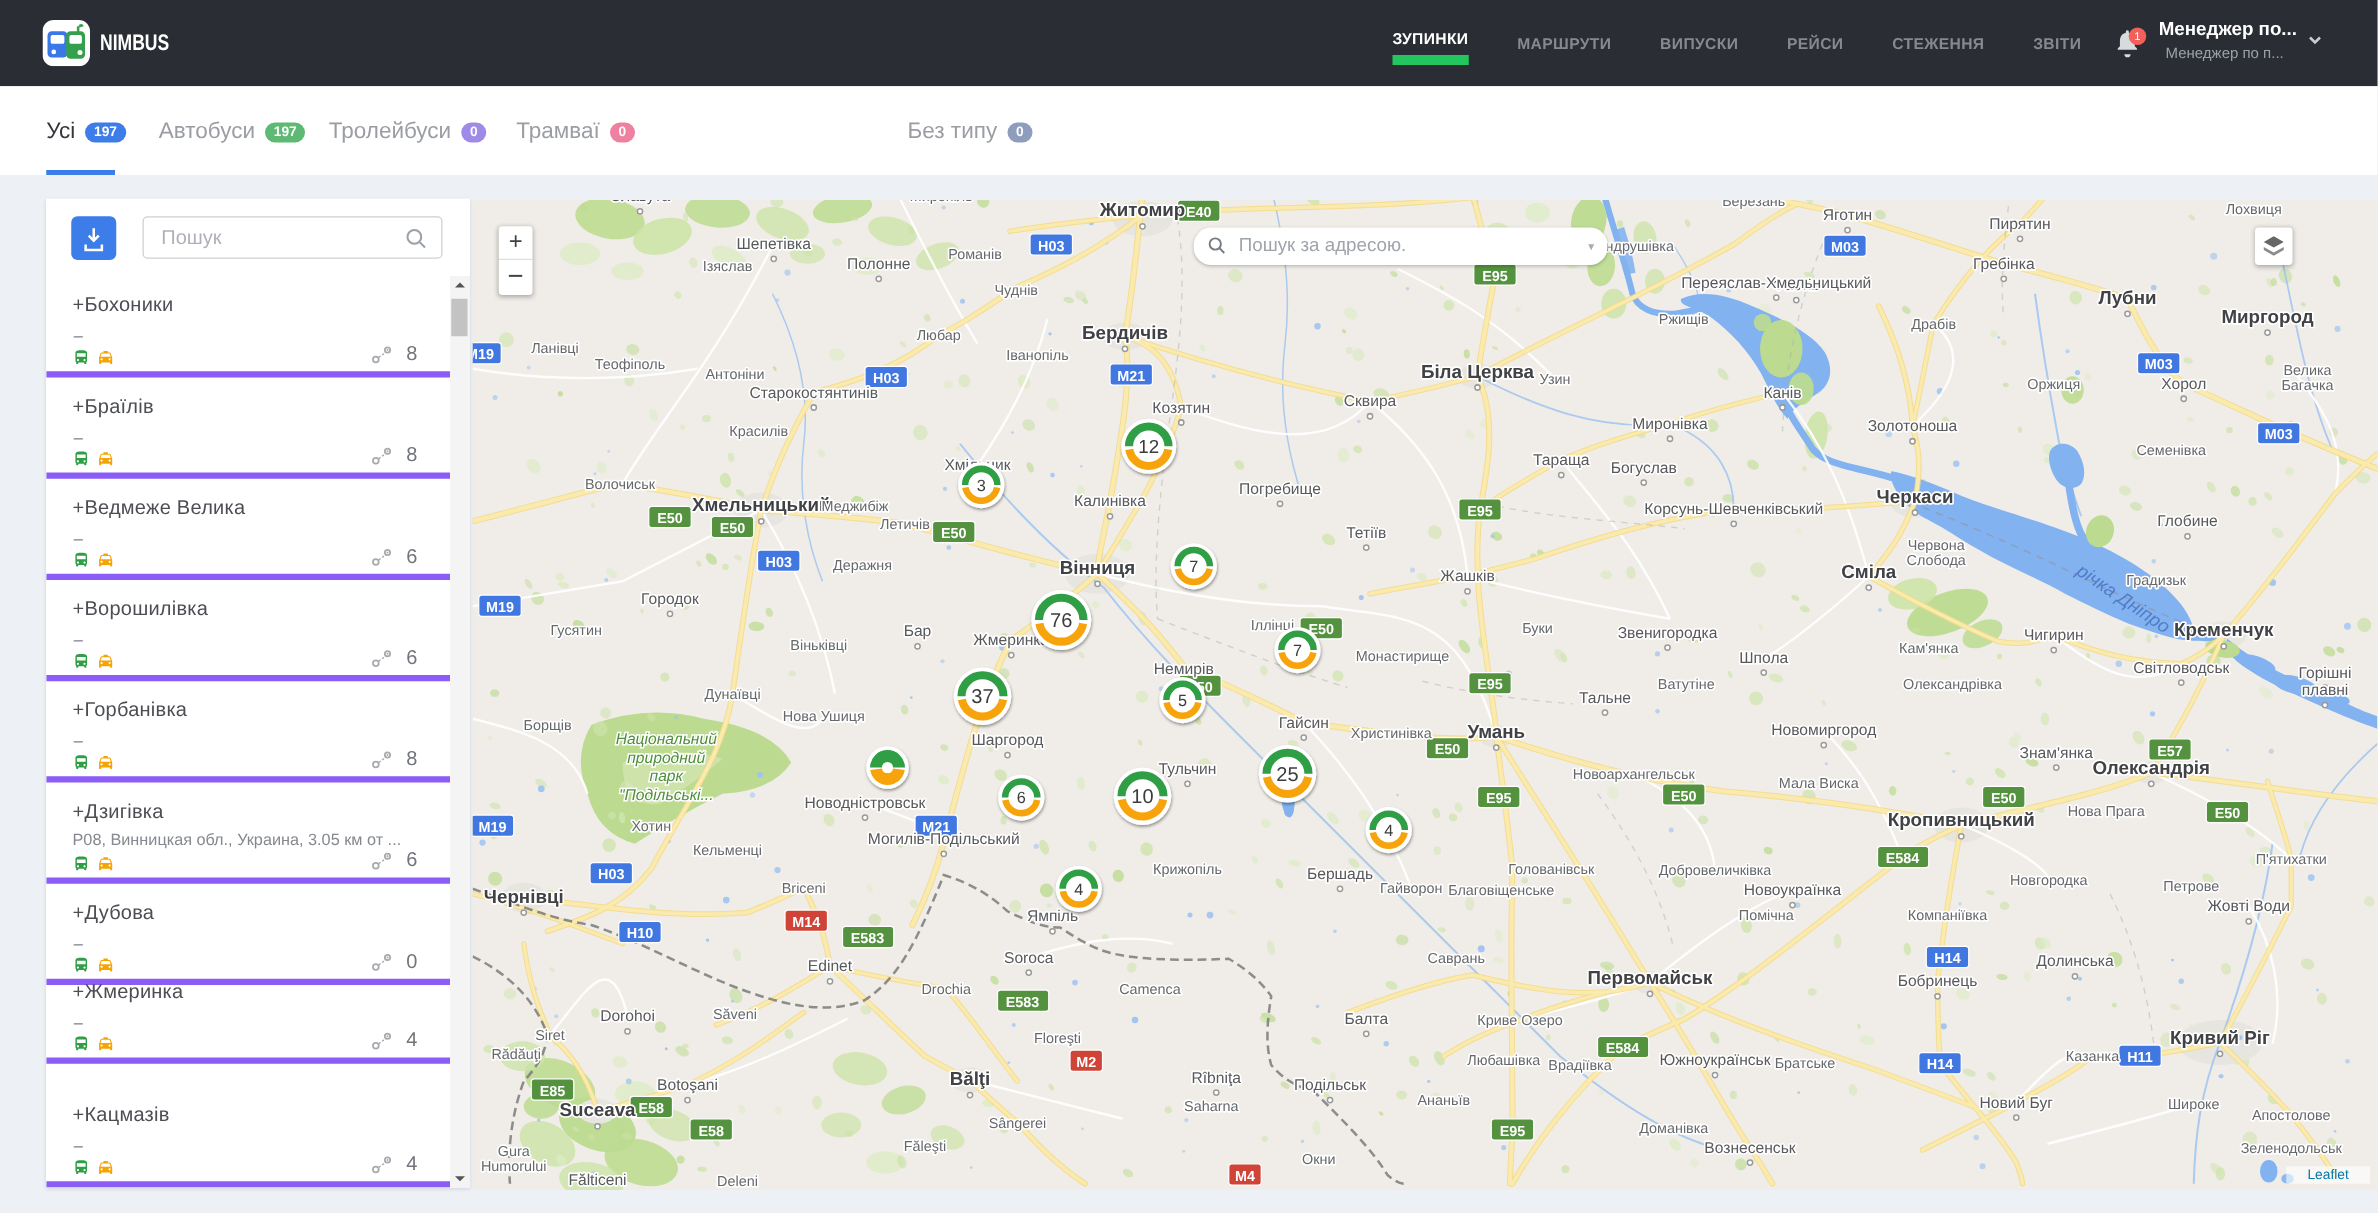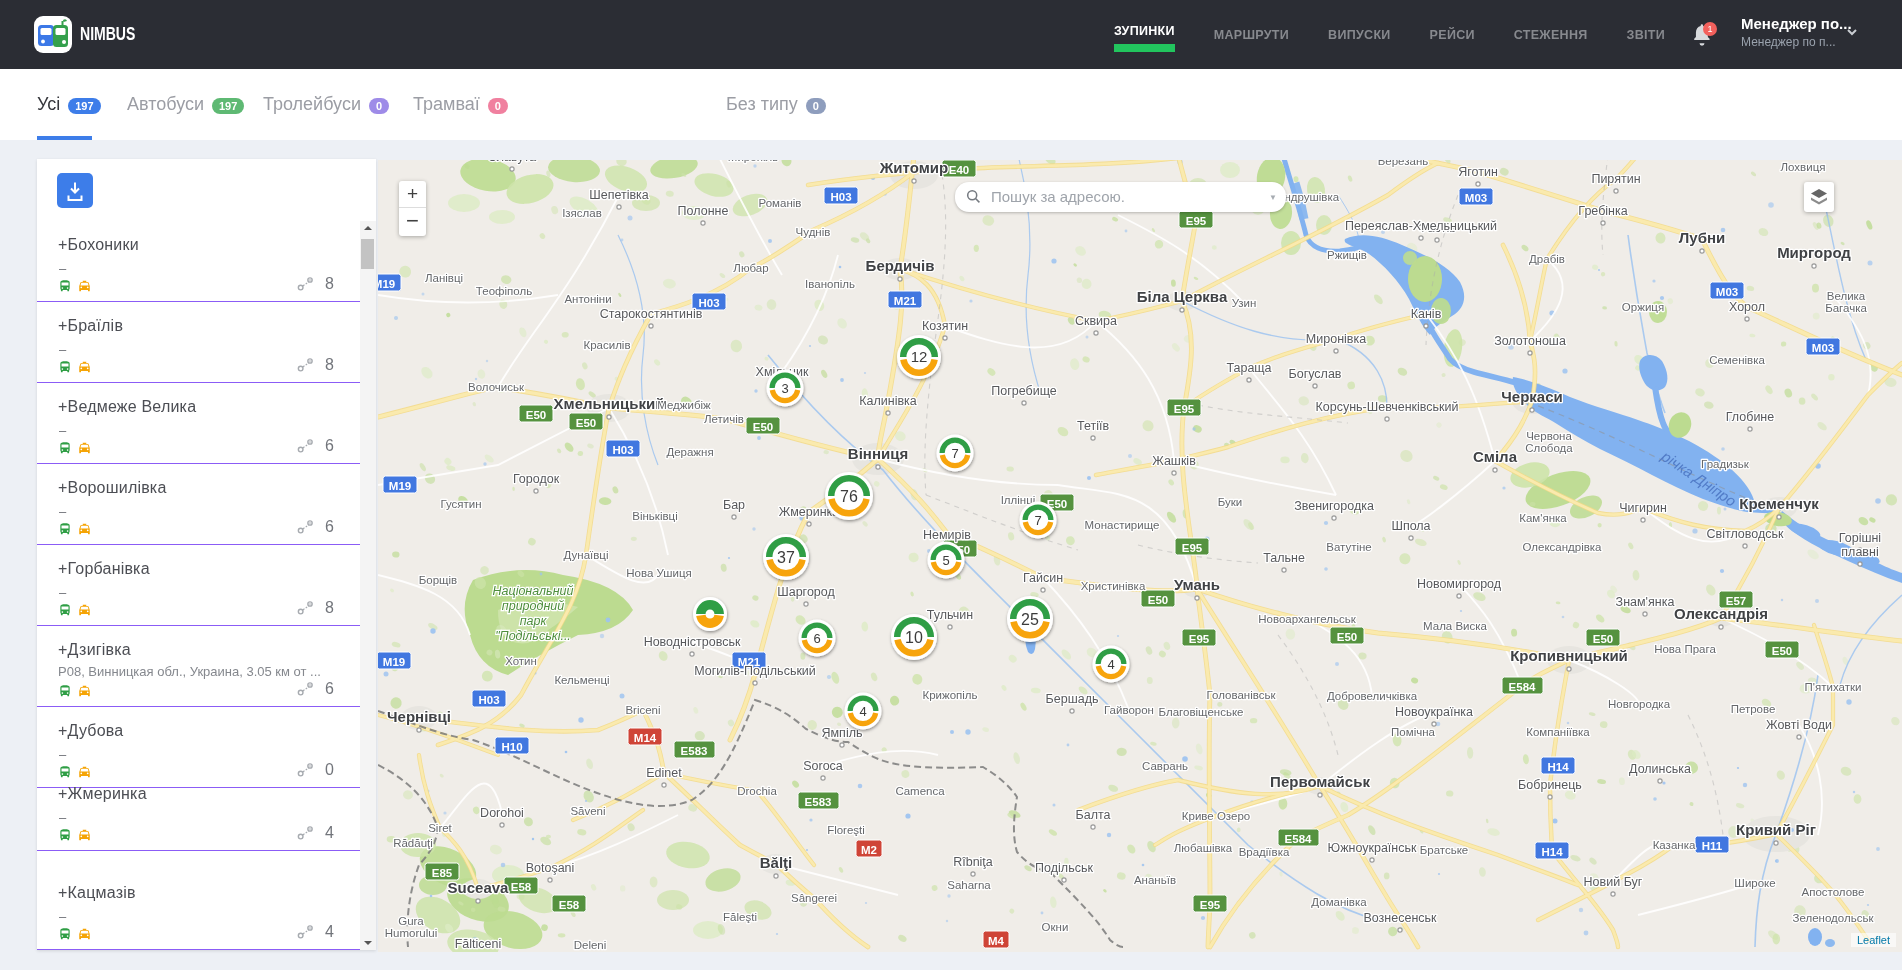--- a/index.html
+++ b/index.html
@@ -3,58 +3,58 @@
 *{margin:0;padding:0;box-sizing:border-box}
 html,body{width:1902px;height:970px;overflow:hidden;background:#edf0f5;font-family:"Liberation Sans",sans-serif}
 .hdr{position:absolute;left:0;top:0;width:1902px;height:69px;background:#2b2d34}
 .logo{position:absolute;left:34px;top:16px;width:38px;height:37px}
 .brand{position:absolute;left:80px;top:24px;color:#fff;font-size:18px;font-weight:bold;letter-spacing:0;transform:scaleX(.78);transform-origin:0 0}
 .nav{position:absolute;top:0;height:69px;right:237px;display:flex;align-items:center}
 .nav span{display:inline-block;color:#87898e;font-size:12.5px;font-weight:bold;letter-spacing:.3px;margin-left:39px;position:relative;padding:6px 0}
 .nav span.act{color:#fff;border-bottom:8px solid #22c55e}
 .bell{position:absolute;right:187px;top:22px;width:26px;height:26px}
 .bbadge{position:absolute;right:185px;top:22px;min-width:14px;height:14px;border-radius:8px;background:#f2605c;color:#fff;font-size:9px;text-align:center;line-height:14px;padding:0 2px}
-.user{position:absolute;right:61px;top:15px;width:100px;text-align:left}
+.user{position:absolute;right:75px;top:15px;width:100px;text-align:right}
 .u1{color:#fff;font-size:15px;font-weight:bold;white-space:nowrap}
 .u2{color:#9aa2ad;font-size:12px;margin-top:3px;white-space:nowrap}
 .chev{position:absolute;right:44px;top:26px;width:12px;height:12px}
 .chev svg{display:block}
 .tabs{position:absolute;left:0;top:69px;width:1902px;height:71px;background:#fff}
 .tab{position:absolute;top:0;height:71px;font-size:18px;color:#9b9da4;display:flex;align-items:center}
 .tab .lbl{margin-right:8px}
 .tab.act{color:#36373c}
 .tab.act:after{content:"";position:absolute;left:0;bottom:0;width:55px;height:4px;background:#3d7de9}
 .badge{display:inline-block;height:16px;border-radius:9px;color:#fff;font-size:11px;font-weight:bold;line-height:16px;padding:0 7px;position:relative;top:1px}
 .b-blue{background:#3d7de9}.b-green{background:#5eb973}.b-purp{background:#9e8be8}.b-pink{background:#f0809f}.b-yel{background:#f5b435}.b-gray{background:#8e9dbd}
 .panel{position:absolute;left:37px;top:159px;width:339px;height:791px;background:#fff;box-shadow:0 1px 3px rgba(0,0,0,.12)}
 .ptool{position:absolute;left:0;top:0;width:339px;height:62px;background:#fff}
 .dlbtn{position:absolute;left:20px;top:14px;width:36px;height:35px;background:#3d7de9;border-radius:5px}
 .sinput{position:absolute;left:77px;top:14px;width:240px;height:34px;background:#fff;border:1px solid #ccd0d6;border-radius:4px}
 .sinput .ph{position:absolute;left:14px;top:8px;font-size:16px;color:#aeb2b8}
 .list{position:absolute;left:0;top:62px;width:323px;height:729px;background:#fff;overflow:hidden}
-.row{position:absolute;left:0;width:323px;height:81px;border-bottom:1px solid #8b5cf6}
+.row{position:absolute;left:0;width:323px;height:81px;border-bottom:5px solid #8b5cf6}
 .row .t{position:absolute;left:21px;top:15px;font-size:16px;color:#4c4e54;white-space:nowrap;letter-spacing:.2px}
 .row .d{position:absolute;left:22px;top:40px;font-size:13px;color:#6d7076}
 .row .addr{position:absolute;left:21px;top:38px;font-size:13px;color:#85888e;white-space:nowrap;width:301px;overflow:hidden}
 .row .ic{position:absolute;top:58px;left:21px}
 .row .cnt{position:absolute;top:54px;right:26px;font-size:16px;color:#72757b}
 .row .ri{position:absolute;top:55px;right:45px}
 .sbar{position:absolute;right:0;top:62px;width:16px;height:729px;background:#f4f4f4}
 .sb-up{position:absolute;top:0;left:0;width:16px;height:14px;background:#f4f4f4}
 .sb-dn{position:absolute;bottom:0;left:0;width:16px;height:14px;background:#f4f4f4}
 .sb-th{position:absolute;left:1px;top:18px;width:13px;height:30px;background:#c3c3c3}
 .mapwrap{position:absolute;left:378px;top:160px;width:1524px;height:792px;background:#f0eeea;overflow:hidden}
 .zoomctl{position:absolute;left:21px;top:21px;width:27px;height:55px;background:#fff;border-radius:3px;box-shadow:0 1px 4px rgba(0,0,0,.3);z-index:30}
 .zoomctl .zp{position:absolute;left:0;top:0;width:27px;height:27px;color:#404040;font-size:19px;text-align:center;line-height:26px;border-bottom:1px solid #ddd}
 .zoomctl .zm{position:absolute;left:0;top:28px;width:27px;height:27px;color:#404040;font-size:22px;text-align:center;line-height:24px}
 .addrsearch{position:absolute;left:577px;top:22px;width:331px;height:30px;background:#fff;border-radius:14px;box-shadow:0 1px 3px rgba(0,0,0,.25);z-index:30}
 .addrsearch .ph{position:absolute;left:36px;top:6px;font-size:15px;color:#9fa4ab}
 .addrsearch .av{position:absolute;right:9px;top:11px;color:#a7acb2;font-size:8px}
 .layersctl{position:absolute;left:1426px;top:22px;width:30px;height:30px;background:#fff;border-radius:3px;box-shadow:0 1px 4px rgba(0,0,0,.3);z-index:30}
-.leaflet{position:absolute;right:6px;bottom:5px;font-size:11px;color:#0078a8;z-index:30;background:rgba(255,255,255,.6);padding:1px 6px}
+.leaflet{position:absolute;right:6px;bottom:5px;font-size:11px;color:#0078a8;z-index:30;background:rgba(255,255,255,.6);padding:1px 17px}
 </style></head>
 <body>
 
 <div class="hdr">
  <div class="logo"><svg width="38" height="37" viewBox="0 0 38 37">
         <rect x="0" y="0" width="38" height="37" rx="9" fill="#fff"></rect>
 <g>
           <rect x="4" y="9" width="16" height="21" rx="3.5" fill="#3b78e7"></rect>
           <rect x="6.5" y="12" width="11" height="7" rx="1.5" fill="#fff"></rect>
           <circle cx="9" cy="25.5" r="1.9" fill="#fff"></circle>
@@ -1344,20 +1344,27 @@
  <div class="ptool">
       <div class="dlbtn">
         <svg width="36" height="35" viewBox="0 0 36 35" style="position:absolute">
           <g stroke="#fff" stroke-width="2" fill="none">
             <path d="M11.5 22.5 v4.5 h13 v-4.5"></path>
             <path d="M18 9.5 v9.5"></path>
             <path d="M14 15.5 l4 4 4-4"></path>
           </g>
         </svg>
       </div>
+      <div class="sinput">
+        <span class="ph">Пошук</span>
+        <svg width="20" height="20" viewBox="0 0 20 20" style="position:absolute;right:10px;top:7px">
+          <circle cx="8.5" cy="8.5" r="5.5" stroke="#9aa1a8" stroke-width="1.6" fill="none"></circle>
+          <path d="M12.8 12.8 L17 17" stroke="#9aa1a8" stroke-width="1.6"></path>
+        </svg>
+      </div>
     </div>
  <div class="list">
       <div class="row" style="top:0px">
         <span class="t">+Бохоники</span>
         <span class="d">–</span>
 <span class="ic"><svg width="14" height="14" viewBox="0 0 24 24">
             <path fill="#2f9e45" d="M4 16c0 .88.39 1.67 1 2.22V20a1 1 0 0 0 1 1h1a1 1 0 0 0 1-1v-1h8v1a1 1 0 0 0 1 1h1a1 1 0 0 0 1-1v-1.78c.61-.55 1-1.34 1-2.22V6c0-3.5-3.58-4-8-4s-8 .5-8 4v10zm3.5 1c-.83 0-1.5-.67-1.5-1.5S6.67 14 7.5 14s1.5.67 1.5 1.5S8.33 17 7.5 17zm9 0c-.83 0-1.5-.67-1.5-1.5s.67-1.5 1.5-1.5 1.5.67 1.5 1.5-.67 1.5-1.5 1.5zm1.5-6H6V6h12v5z"></path>
           </svg><span style="display:inline-block;width:5px"></span><svg width="15" height="14" viewBox="0 0 24 24">
             <path fill="#f5a405" d="M18.92 6.01C18.72 5.42 18.16 5 17.5 5H15V3H9v2H6.5c-.66 0-1.21.42-1.42 1.01L3 12v8a1 1 0 0 0 1 1h1a1 1 0 0 0 1-1v-1h12v1a1 1 0 0 0 1 1h1a1 1 0 0 0 1-1v-8l-2.08-5.99zM6.5 16c-.83 0-1.5-.67-1.5-1.5S5.67 13 6.5 13s1.5.67 1.5 1.5S7.33 16 6.5 16zm11 0c-.83 0-1.5-.67-1.5-1.5s.67-1.5 1.5-1.5 1.5.67 1.5 1.5-.67 1.5-1.5 1.5zM5 11l1.5-4.5h11L19 11H5z"></path>
           </svg></span>

